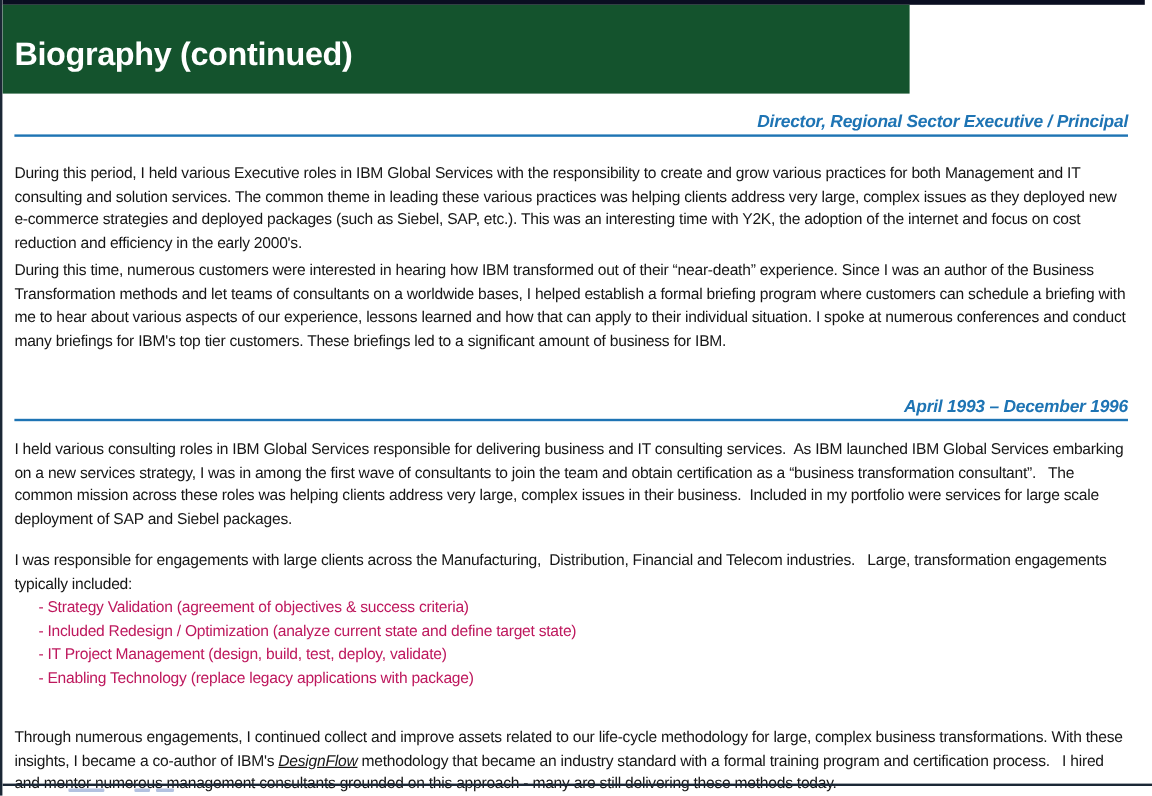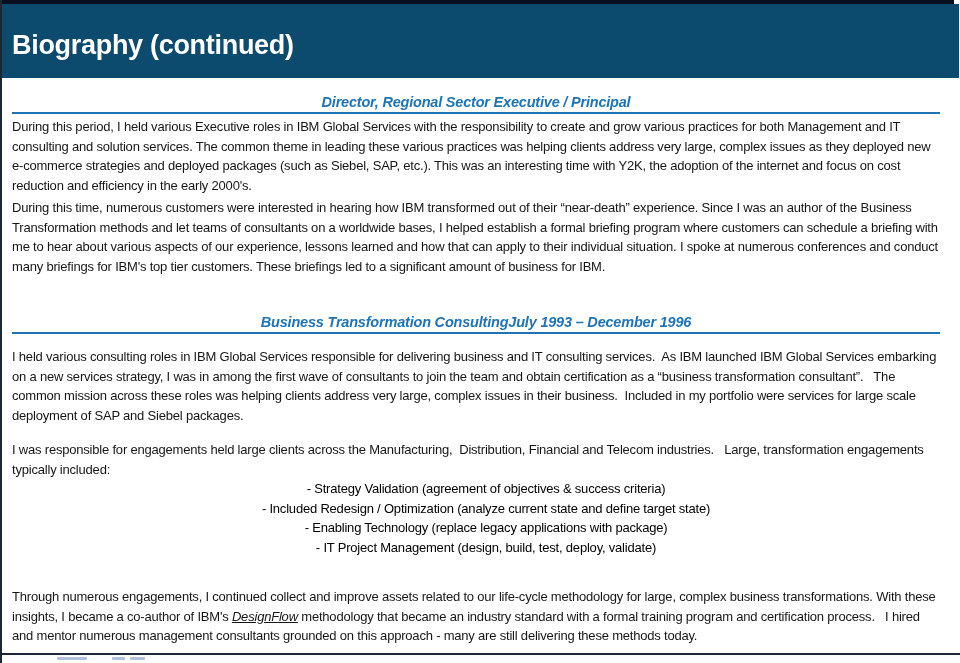--- a/index.html
+++ b/index.html
@@ -12,72 +12,72 @@
     border-left: 2px solid #1b2735;
     box-sizing: border-box;
   }
   .top-rule {
     position: absolute; top: 0; left: 0;
     width: 952px; height: 4px;
     background: #0a0e21;
   }
   .titlebar {
     position: absolute; top: 4px; left: 0;
-    width: 957px; height: 74px;
-    background: #0c4a6e;
+    width: 756px; height: 74px;
+    background: #14532d;
   }
   .titlebar h1 {
     margin: 0;
     padding: 27px 0 0 10px;
     color: #ffffff;
     font-size: 27px;
     line-height: 28px;
     font-weight: bold;
     letter-spacing: -0.3px;
   }
   .content {
     position: absolute; top: 78px; left: 10px;
     width: 928px;
   }
   .sec-head {
     display: flex;
-    justify-content: center;
+    justify-content: flex-end;
     align-items: baseline;
     border-bottom: 2px solid #1e74b4;
     padding-bottom: 1px;
     color: #1e74b4;
     font-size: 14.5px;
     line-height: 18px;
     font-weight: bold;
     font-style: italic;
     letter-spacing: -0.2px;
+    gap: 44px;
   }
   .sec-head .sec-title { text-decoration: none; }
   .sec1 .sec-head { margin-top: 15px; }
   .sec2 .sec-head { margin-top: 37px; }
   .para {
     margin: 0;
     font-size: 13px;
     line-height: 19.5px;
     color: #161616;
     letter-spacing: -0.2px;
     white-space: pre-wrap;
   }
-  .sec1 .p1 { margin-top: 3px; }
+  .sec1 .p1 { margin-top: 20px; }
   .sec1 .p2 { margin-top: 3px; }
   .sec2 .p1 { margin-top: 13px; }
   .sec2 .p2 { margin-top: 15px; }
   .list { margin-left: 20px; }
   .list .li {
     font-size: 13px;
     line-height: 19.5px;
-    color: #000000;
+    color: #be185d;
     letter-spacing: -0.2px;
     white-space: pre-wrap;
-    text-align: center;
   }
   .closing { margin-top: 30px; }
   .em-underline {
     font-style: italic;
     text-decoration: underline;
   }
   .bottom-rule {
     position: absolute; top: 653px; left: 0;
     width: 960px; height: 2px;
     background: #1b2735;
@@ -106,30 +106,29 @@
   <section class="sec1">
     <div class="sec-head">
       <span class="sec-title">Director, Regional Sector Executive / Principal</span>
     </div>
     <p class="para p1">During this period, I held various Executive roles in IBM Global Services with the responsibility to create and grow various practices for both Management and IT consulting and solution services. The common theme in leading these various practices was helping clients address very large, complex issues as they deployed new e-commerce strategies and deployed packages (such as Siebel, SAP, etc.). This was an interesting time with Y2K, the adoption of the internet and focus on cost reduction and efficiency in the early 2000's.</p>
     <p class="para p2">During this time, numerous customers were interested in hearing how IBM transformed out of their “near-death” experience. Since I was an author of the Business Transformation methods and let teams of consultants on a worldwide bases, I helped establish a formal briefing program where customers can schedule a briefing with me to hear about various aspects of our experience, lessons learned and how that can apply to their individual situation. I spoke at numerous conferences and conduct many briefings for IBM's top tier customers. These briefings led to a significant amount of business for IBM.</p>
   </section>
 
   <section class="sec2">
     <div class="sec-head">
-      <span class="sec-title">Business Transformation Consulting</span>
-      <span class="sec-date">July 1993 – December 1996</span>
+      <span class="sec-date">April 1993 – December 1996</span>
     </div>
     <p class="para p1">I held various consulting roles in IBM Global Services responsible for delivering business and IT consulting services.  As IBM launched IBM Global Services embarking on a new services strategy, I was in among the first wave of consultants to join the team and obtain certification as a “business transformation consultant”.   The common mission across these roles was helping clients address very large, complex issues in their business.  Included in my portfolio were services for large scale deployment of SAP and Siebel packages.</p>
-    <p class="para p2">I was responsible for engagements held large clients across the Manufacturing,  Distribution, Financial and Telecom industries.   Large, transformation engagements typically included:</p>
+    <p class="para p2">I was responsible for engagements with large clients across the Manufacturing,  Distribution, Financial and Telecom industries.   Large, transformation engagements typically included:</p>
     <div class="list">
       <div class="li">- Strategy Validation (agreement of objectives &amp; success criteria)</div>
       <div class="li">- Included Redesign / Optimization (analyze current state and define target state)</div>
+      <div class="li">- IT Project Management (design, build, test, deploy, validate)</div>
       <div class="li">- Enabling Technology (replace legacy applications with package)</div>
-      <div class="li">- IT Project Management (design, build, test, deploy, validate)</div>
     </div>
     <p class="para closing"><span>Through numerous engagements, I continued collect and improve assets related to our life-cycle methodology for large, complex business transformations. With these insights, I became a co-author of IBM's </span><span class="em-underline">DesignFlow</span><span> methodology that became an industry standard with a formal training program and certification process.   I hired and mentor numerous management consultants grounded on this approach - many are still delivering these methods today.</span></p>
   </section>
 
 </main>
 
 <div class="bottom-rule"></div>
 
 <div class="footer-marks">
   <span class="mark m1"></span>

